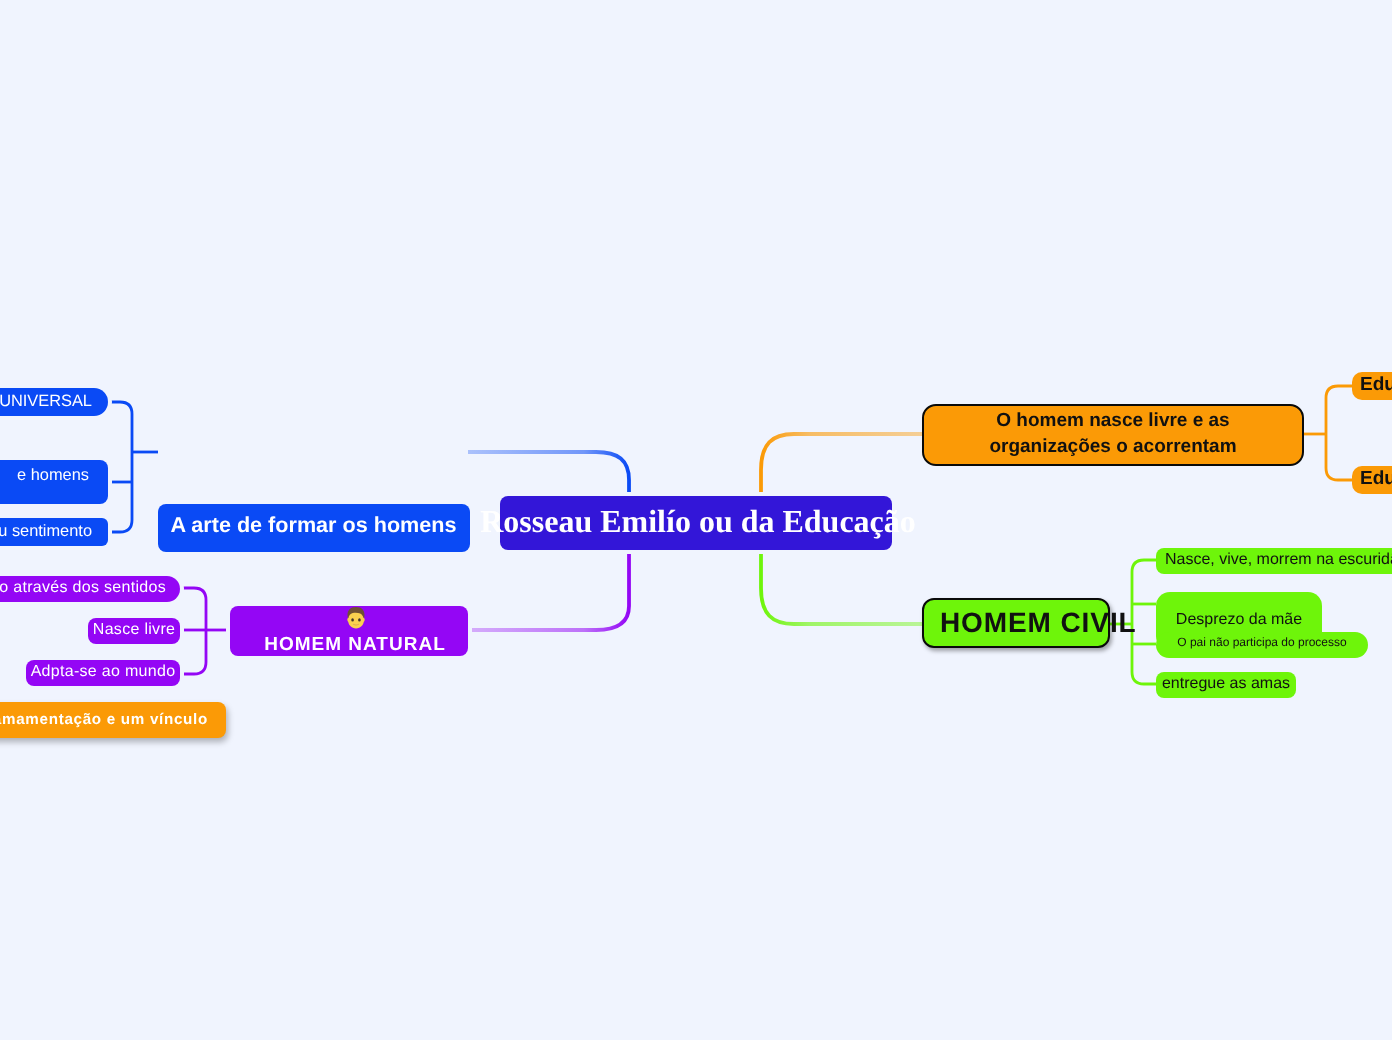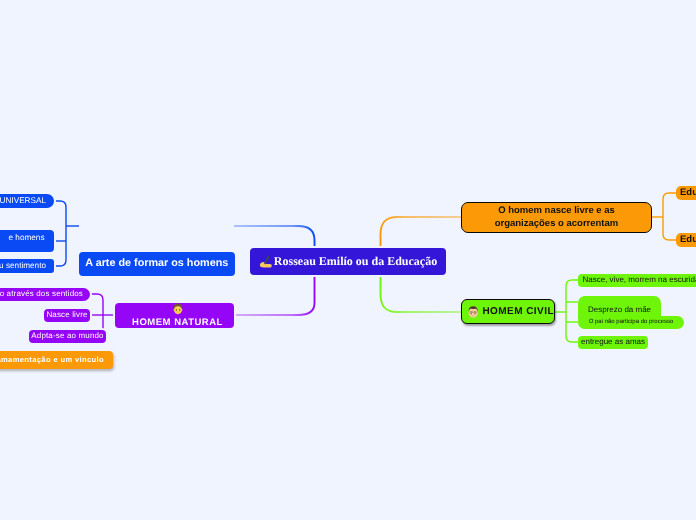--- a/index.html
+++ b/index.html
@@ -9,53 +9,53 @@
        -webkit-font-smoothing:antialiased;text-rendering:geometricPrecision;}
   #stage{position:absolute;left:0;top:0;width:696px;height:520px;overflow:hidden;}
   svg#links{position:absolute;left:0;top:0;width:696px;height:520px;}
   .node{position:absolute;box-sizing:border-box;display:flex;align-items:center;
         white-space:nowrap;line-height:1.1;justify-content:center;}
   .halo{box-shadow:0 0 0 2px #f0f4fe;}
 
   
   #root-node{left:250px;top:248px;width:196px;height:27px;background:#3316d8;
       border-radius:4px;color:#fff;font-family:"Liberation Serif",serif;font-weight:bold;
-      font-size:12px;gap:2px;}
+      font-size:16px;gap:2px;}
   #root-node .emoji{font-size:11px;}
 
   
   #n-blue-title{left:79px;top:215px;width:155.5px;height:24px;background:#0a4af5;
       border-radius:4px;color:#fff;font-weight:bold;font-size:10.8px;margin-top:37px;}
   #n-orange-title{left:461px;top:202px;width:191px;height:31px;background:#fb9a06;
       border:1.7px solid #0a0a0a;border-radius:7px;color:#111;font-weight:bold;font-size:9.5px;
       white-space:normal;text-align:center;padding:0 5px;line-height:1.35;}
   #n-purple-title{left:115px;top:303px;width:119px;height:25px;background:#9406f5;
       border-radius:4px;color:#fff;font-weight:bold;font-size:9.5px;letter-spacing:.5px;gap:3px;
       padding-left:6px;justify-content:flex-start;flex-direction:column;}
   #n-green-title{left:461px;top:299px;width:94px;height:25px;background:#6ef50a;
-      border:1.6px solid #0a0a0a;border-radius:6px;color:#111;font-weight:bold;font-size:10px;
+      border:1.6px solid #0a0a0a;border-radius:6px;color:#111;font-weight:bold;font-size:14px;
       letter-spacing:.45px;gap:3px;padding-left:5px;justify-content:flex-start;
       box-shadow:1px 1.5px 2px rgba(0,0,0,.35);}
   #n-purple-title .emoji,#n-green-title .emoji{font-size:10px;}
 
   
   .c-blue{background:#0a4af5;color:#fff;font-size:8.2px;border-radius:4px;
       justify-content:flex-end;padding:0 8px 0 0;}
   #cb0{left:-56px;top:194px;width:110px;height:13.5px;border-radius:7px;}
   #cb1{left:-96px;top:230px;width:150px;height:22px;border-radius:4px;
        align-items:flex-start;padding:3px 9.5px 0 0;justify-content:flex-end;}
   #cb2{left:-60px;top:259px;width:114px;height:13.5px;border-radius:3px;}
 
   
   .c-purple{background:#9406f5;color:#fff;font-size:8px;border-radius:4px;
       padding:0 2px;letter-spacing:.15px;}
   #cp0{left:-8px;top:288px;width:98px;height:12.5px;border-radius:7px;
        justify-content:flex-end;padding:0 7px 0 0;}
   #cp1{left:44px;top:309px;width:46px;height:13px;}
-  #cp2{left:13px;top:330px;width:77px;height:13px;margin-left:16px;}
+  #cp2{left:13px;top:330px;width:77px;height:13px;}
   #cp3{left:-22px;top:351px;width:135px;height:18px;background:#fb9a06;color:#fff;
       font-size:7.6px;font-weight:bold;letter-spacing:.35px;border-radius:4px;
       justify-content:flex-end;padding-right:9px;box-shadow:1px 2px 3px rgba(0,0,0,.28);}
 
   
   .c-green{background:#6ef50a;color:#111;font-size:8px;border-radius:4px;padding:0 4px;}
   #cg0{left:578px;top:274px;width:136px;height:13px;justify-content:flex-start;padding-left:4.5px;}
   #cg1{left:578px;top:296px;width:83px;height:29px;border-radius:7px;}
   #cg2{left:578px;top:316px;width:106px;height:13px;font-size:6px;border-radius:7px;}
   #cg3{left:578px;top:336px;width:70px;height:13px;align-items:center;}

